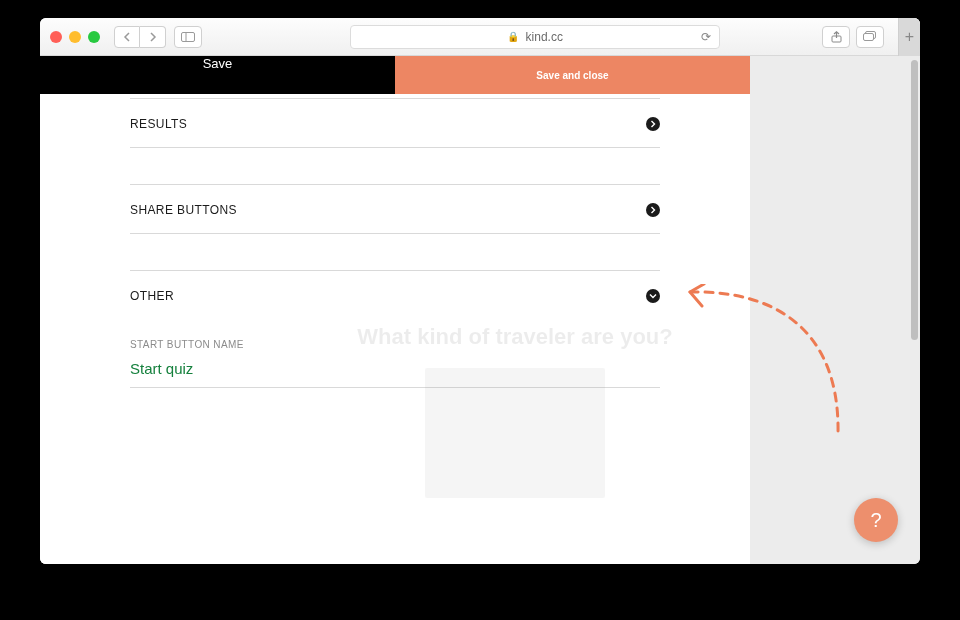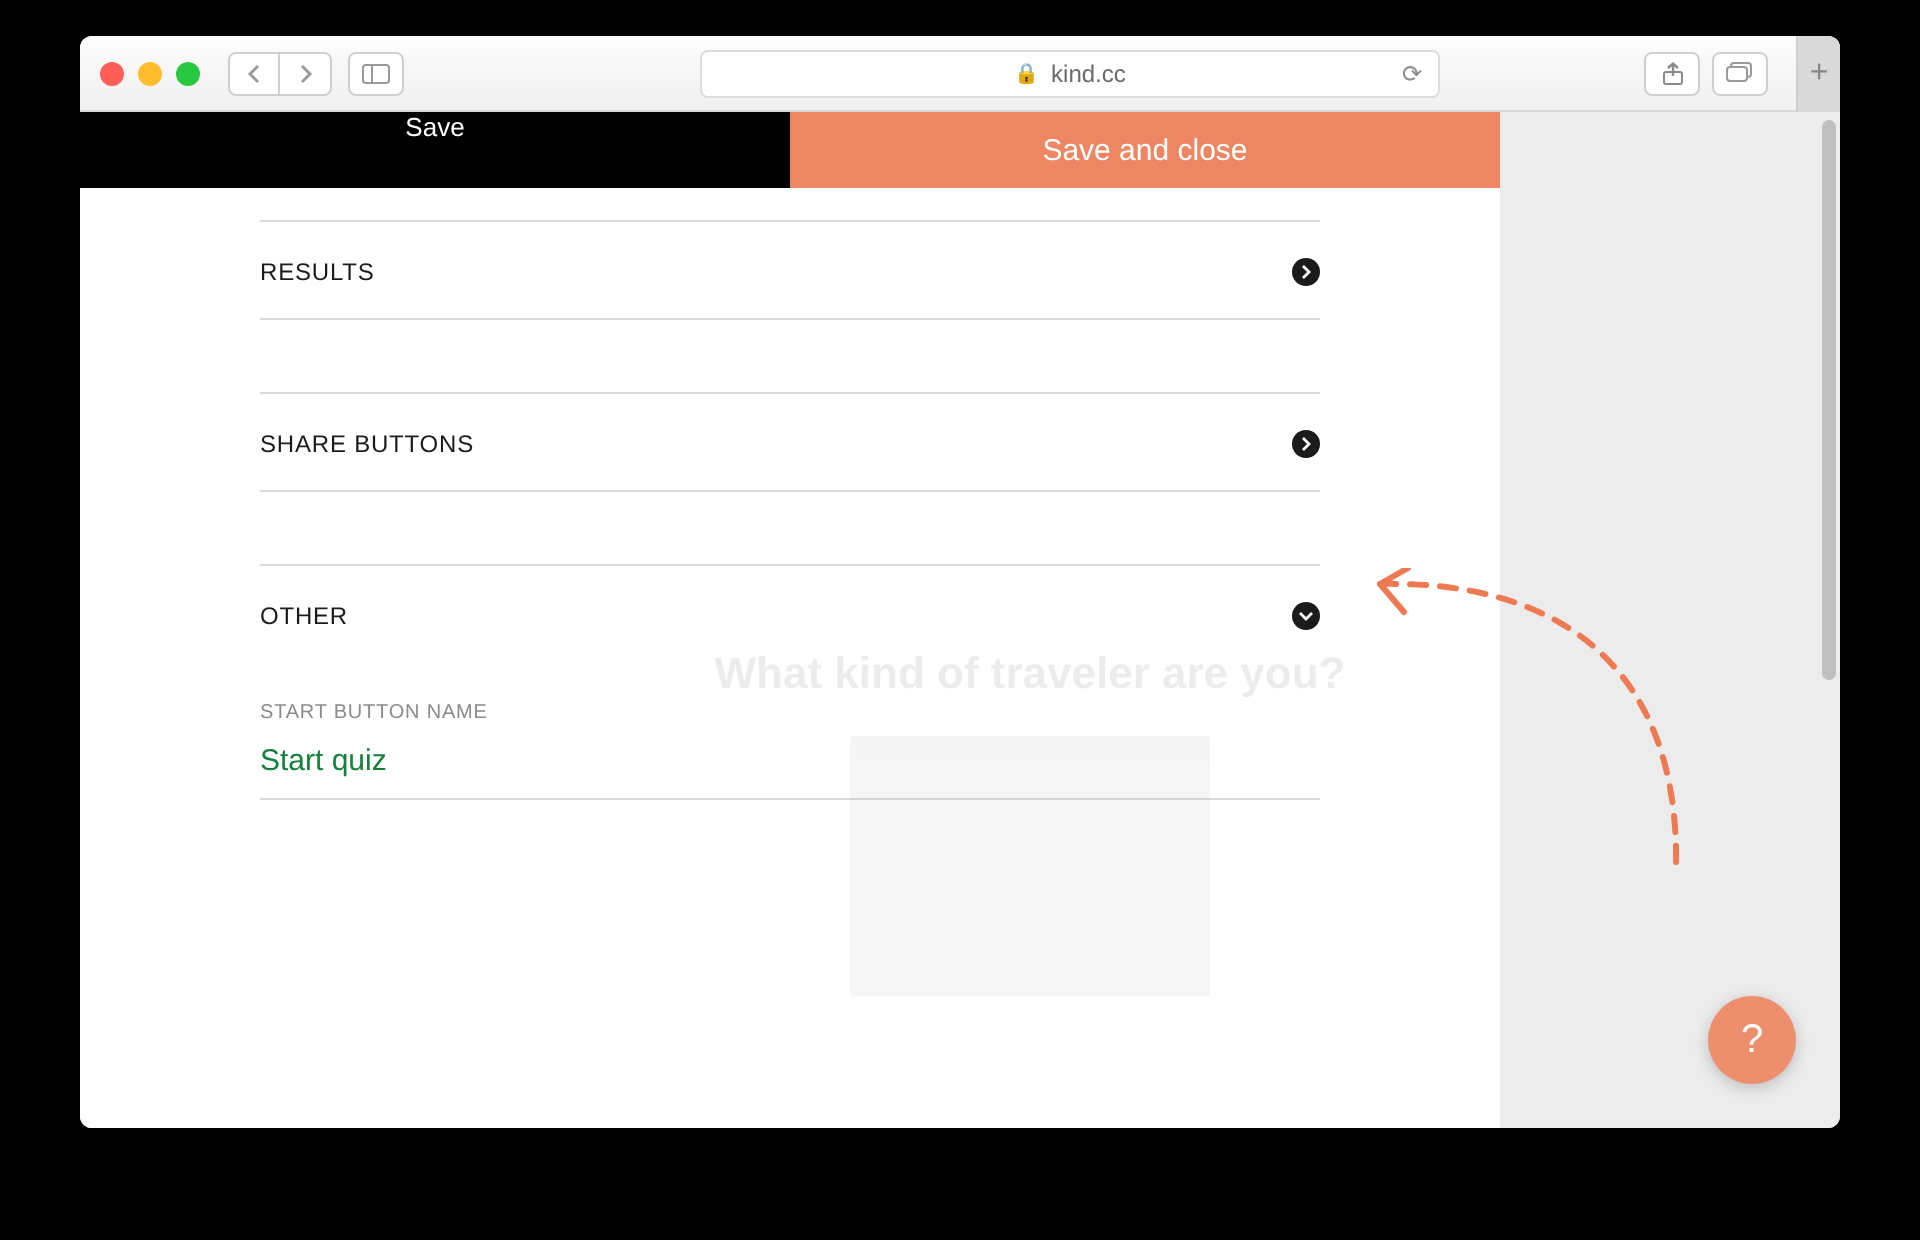--- a/index.html
+++ b/index.html
@@ -72,34 +72,34 @@
     }
     .action-bar{
       position:absolute; top:0; left:0; width:710px; height:38px; display:flex;
     }
     .save-btn{
       flex:1; background:#000; color:#fff; display:flex; align-items:flex-start; justify-content:center;
       font-size:13px; font-weight:400;
     }
     .save-close-btn{
       flex:1; background:#ed8663; color:#fff; display:flex; align-items:center; justify-content:center;
-      font-size:15px; font-weight:400;
+      font-size:10px; font-weight:700;
     }
     
     .panel{
       position:absolute;
       top:38px; left:0; width:710px; bottom:0;
       background:#fff;
       overflow:hidden;
       padding: 0 0 0 0;
     }
     .panel-inner{
       width:530px;
       margin-left:90px;
-      padding-top:16px;
+      padding-top:4px;
     }
     .section-row{
       display:flex; align-items:center; justify-content:space-between;
       padding:18px 0 16px;
       border-bottom:1px solid #d9d9d9;
     }
     .section-row.top-border{ border-top:1px solid #d9d9d9; }
     .section-title{
       font-size:12px; letter-spacing:0.4px; color:#1b1b1b; font-weight:500;
     }

